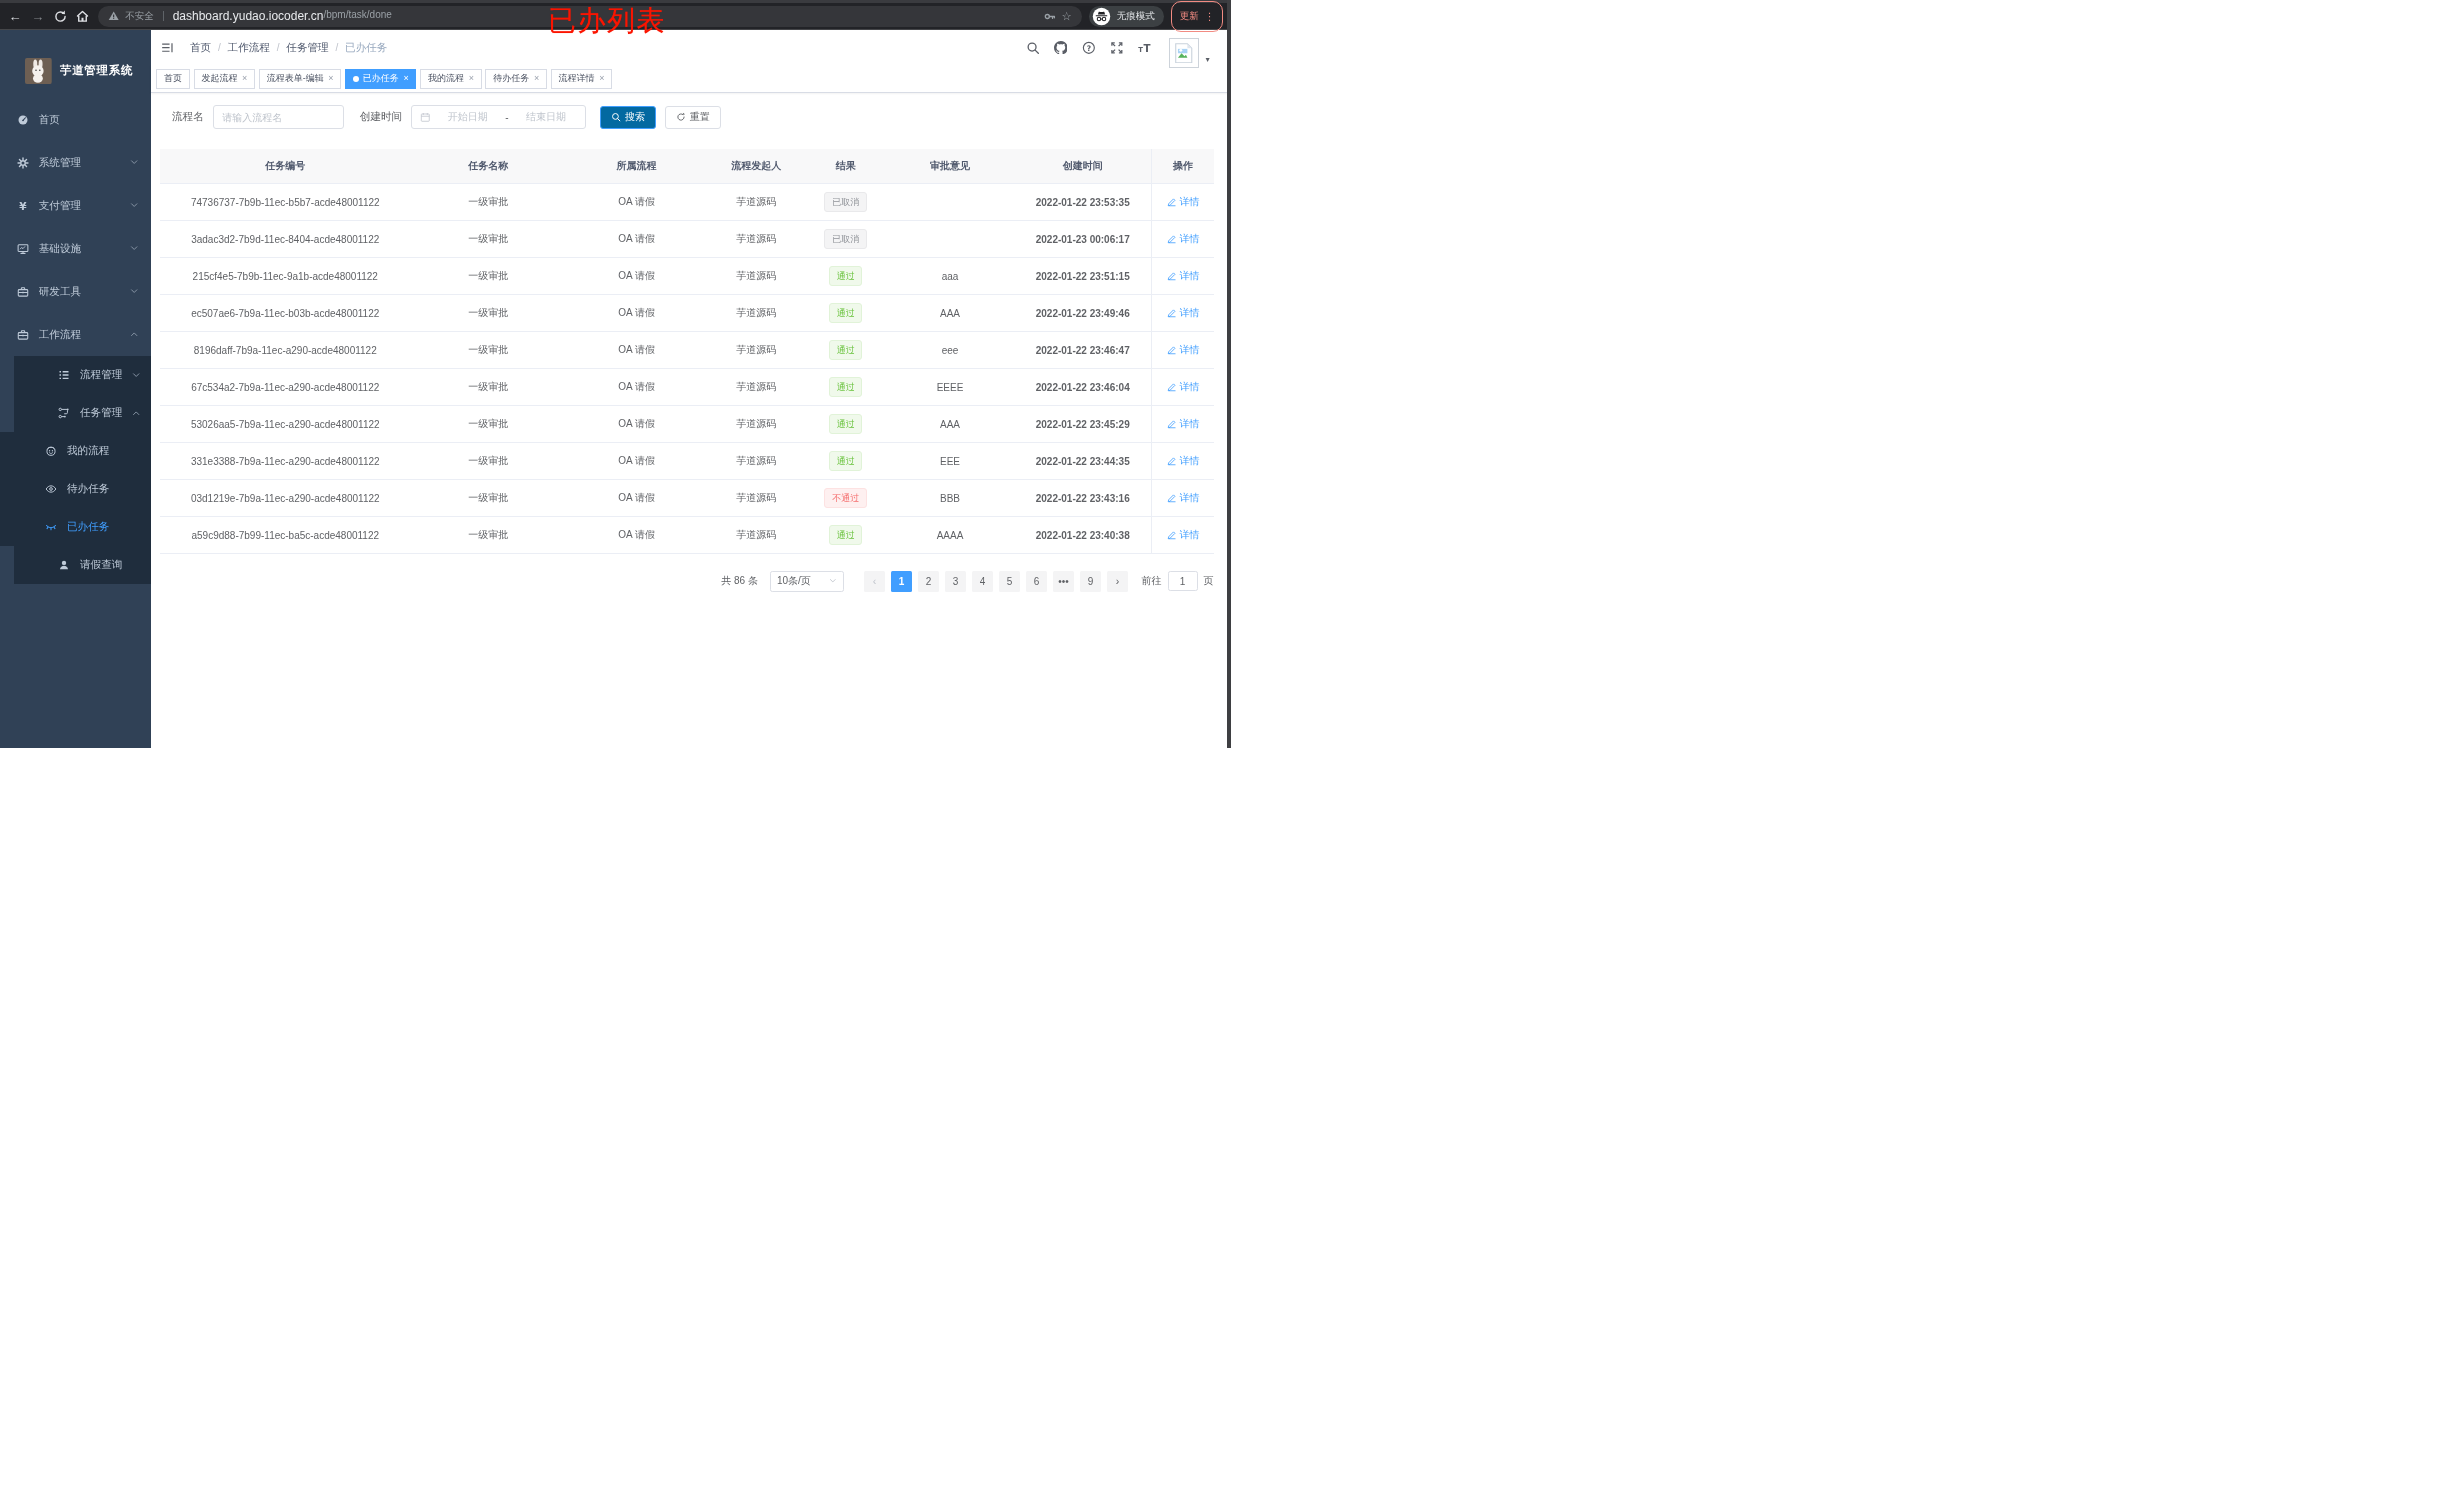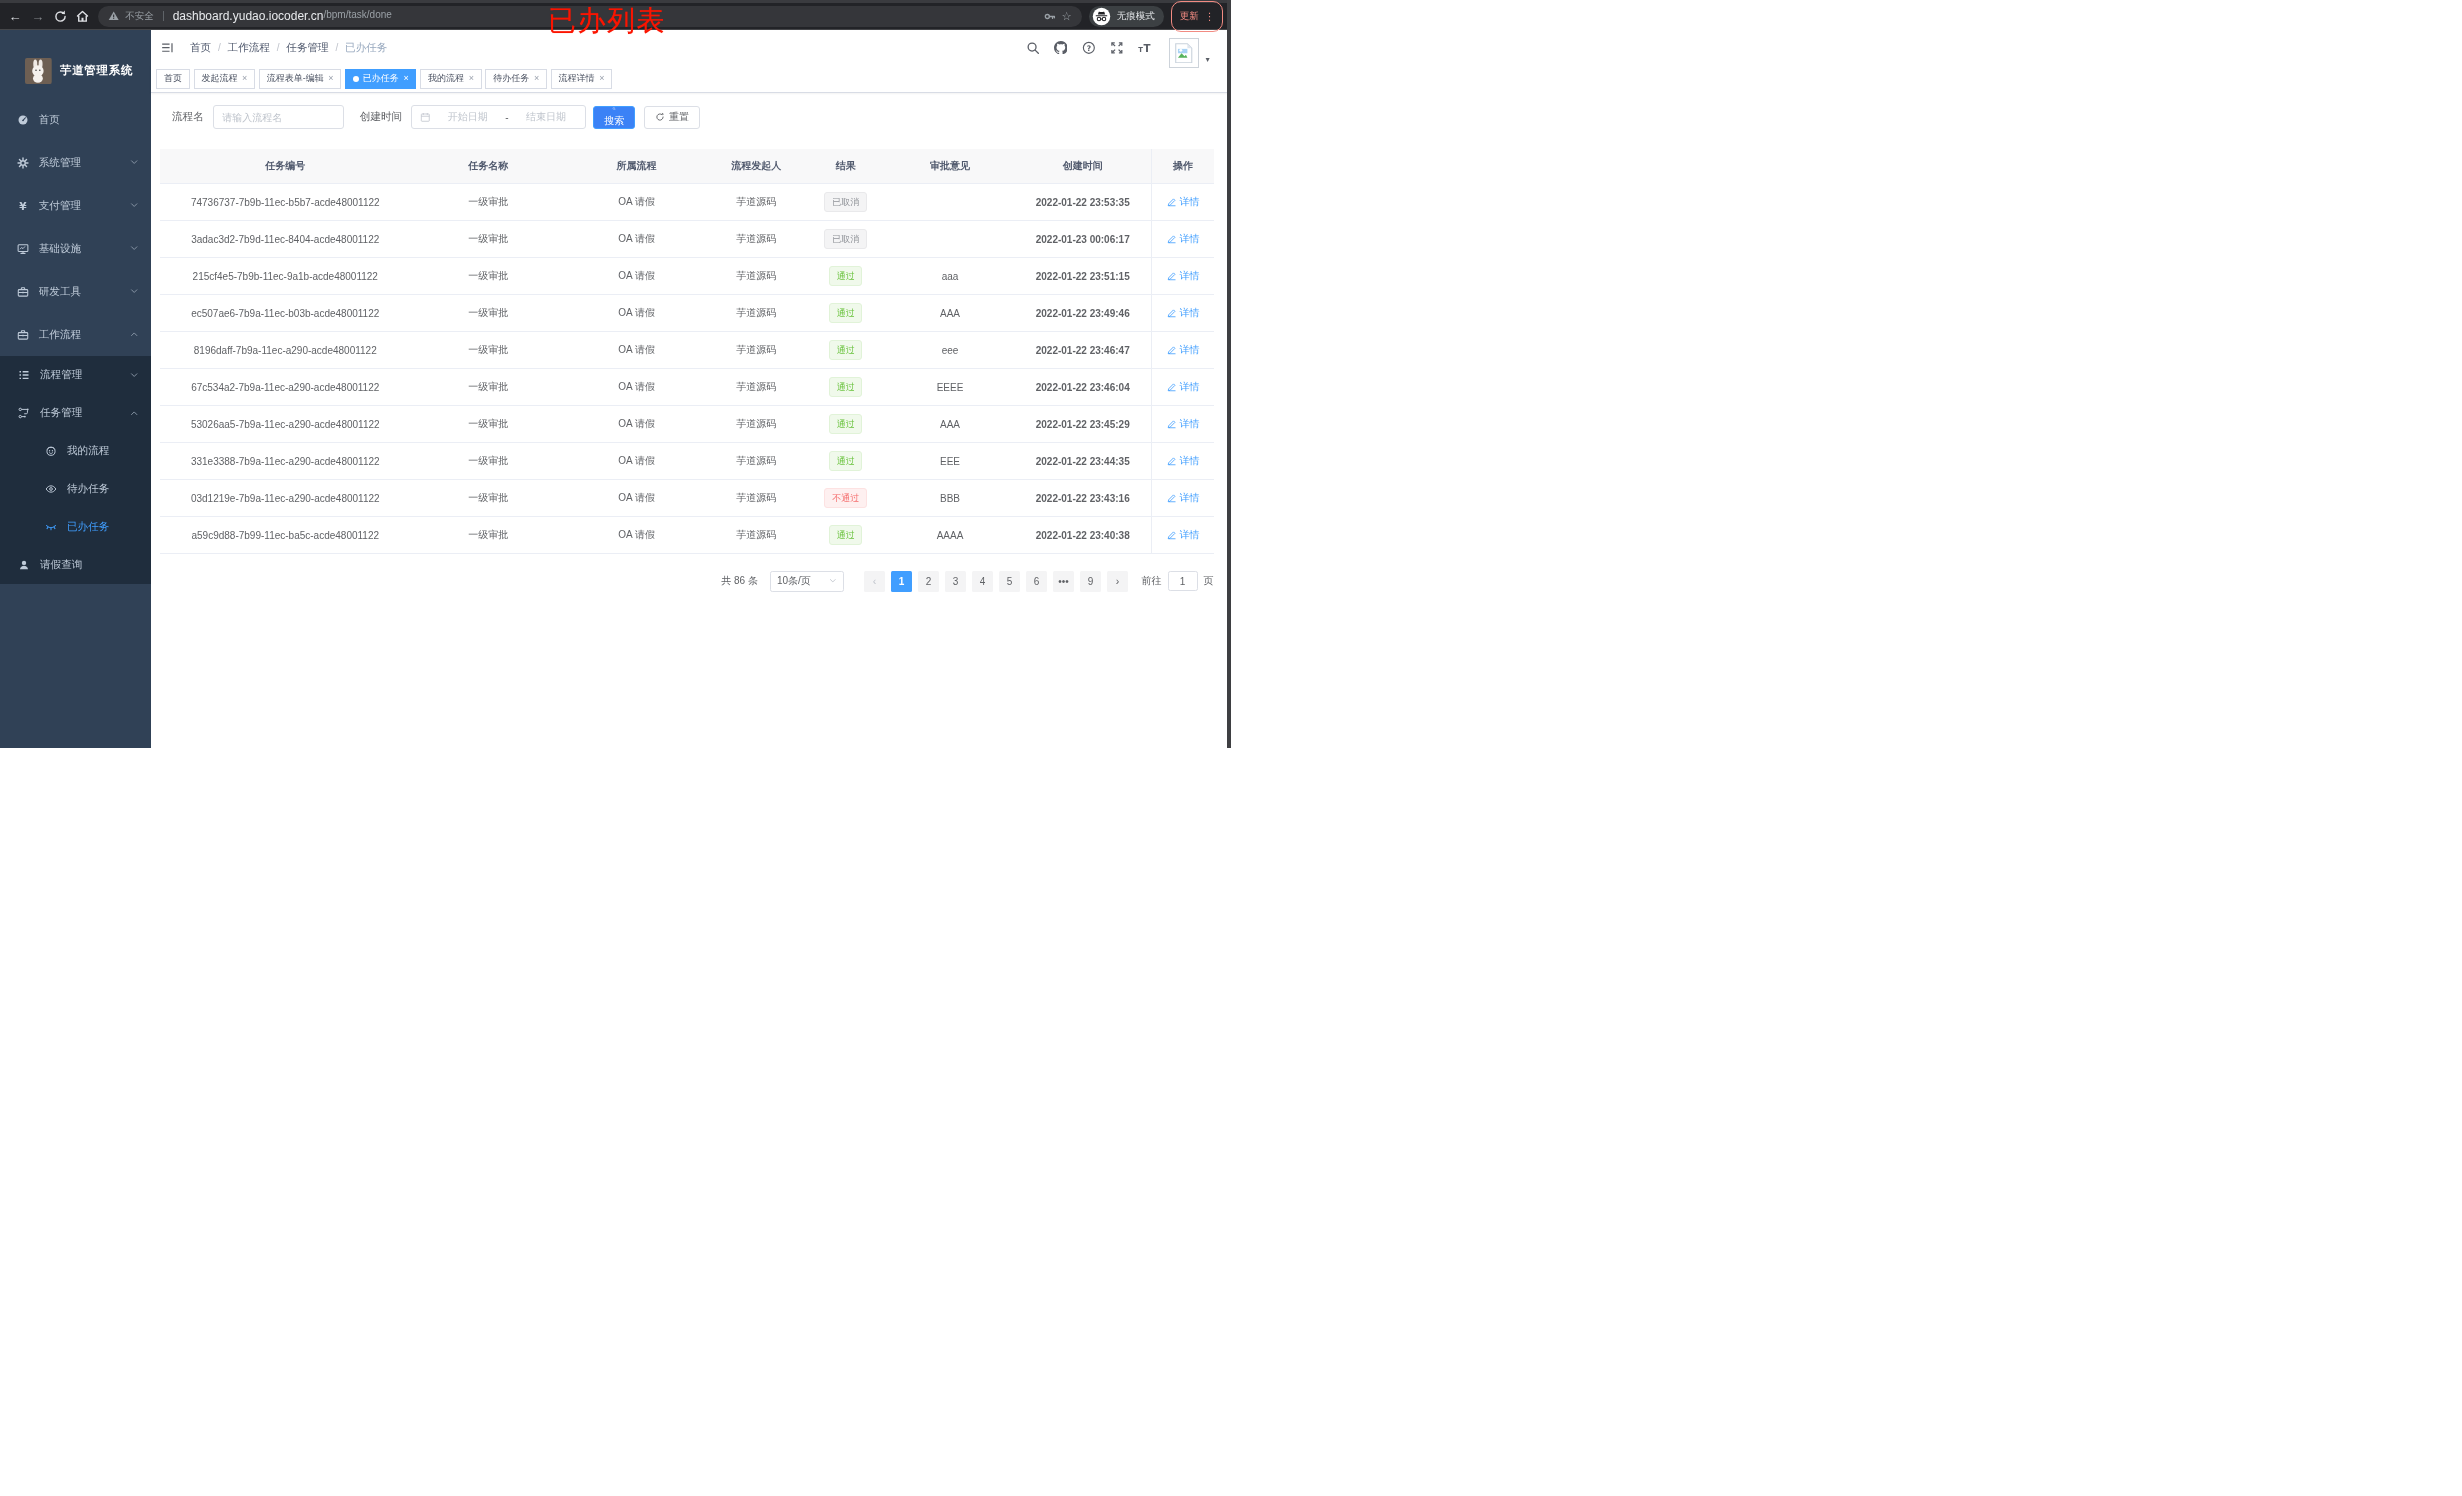--- a/index.html
+++ b/index.html
@@ -52,21 +52,21 @@
 
   
   .sidebar{ width:151px; background:#304156; flex-shrink:0; color:#bfcbd9; }
   .logo-row{ height:68px; display:flex; align-items:center; padding:13.7px 0 0 25px; gap:8.4px; }
   .logo-img{ width:26.6px; height:26.6px; border-radius:2.3px; overflow:hidden; flex-shrink:0; }
   .logo-title{ color:#fff; font-size:11.4px; font-weight:bold; letter-spacing:0.8px; white-space:nowrap; }
   .menu{ }
   .menu-item{ display:flex; align-items:center; height:43px; padding-left:16.7px; gap:10px;
     font-size:10.6px; color:#bfcbd9; cursor:pointer; position:relative; }
   .menu-item.sub{ background:#1f2d3d; height:38px; }
-  .menu-item.lvl1{ padding-left:18px; }
+  .menu-item.lvl1{ padding-left:44px;margin-left:14px; }
   .menu-item.lvl2{ padding-left:45px; }
   .menu-item.active{ color:#409eff; }
   .mi-icon{ width:12px; height:12px; flex-shrink:0; color:inherit; }
   .mi-icon svg{ width:12px; height:12px; }
   .mi-label{ white-space:nowrap; }
   .mi-chev{ margin-left:auto; padding-right:13px; color:#8794a5; }
   .mi-chev svg{ width:8.4px; height:8.4px; }
 
   
   .main{ flex:1; display:flex; flex-direction:column; background:#fff; min-width:0; }
@@ -105,21 +105,21 @@
   .f-input::placeholder{ color:#bfc4cc; }
   .f-label2{ margin:0 9px 0 16px; }
   .date-range{ width:175px; height:24px; border:0.8px solid #dcdfe6; border-radius:3px;
     display:flex; align-items:center; padding:0 7.6px; gap:6px; color:#bfc4cc; font-size:10px; }
   .date-range .cal{ color:#c0c4cc; } .date-range .cal svg{ width:10.6px; height:10.6px; }
   .dr-part{ flex:1; text-align:center; white-space:nowrap; }
   .dr-sep{ color:#606266; }
   .btn{ height:23px; border-radius:3px; display:flex; align-items:center; gap:3.8px;
     font-size:10px; padding:0 10px; cursor:pointer; white-space:nowrap; }
   .btn svg{ width:10px; height:10px; }
-  .btn-primary{ background:#3b82f6; border:0.8px solid #409eff; color:#fff; margin-left:7px;flex-direction:column; }
+  .btn-primary{ background:#0369a1; border:0.8px solid #409eff; color:#fff; margin-left:14px; }
   .btn-plain{ background:#fff; border:0.8px solid #dcdfe6; color:#606266; margin-left:9px; }
 
   
   .table{ margin:20px 10.6px 0 9px; width:1054px; font-size:10px; }
   .trow{ display:flex; align-items:stretch; }
   .thead{ background:#f8f8f9; }
   .cell{ display:flex; align-items:center; justify-content:center; text-align:center;
     padding:0 4.6px; color:#606266; min-height:37px; border-bottom:0.8px solid #ebeef5; overflow:hidden; white-space:nowrap; }
   .thead .cell{ color:#515a6e; font-weight:bold; min-height:35px; border-bottom:0.8px solid #ebeef5; }
   .c0{ width:251px; } .c1{ width:156px; } .c2{ width:141px; } .c3{ width:99px; }

